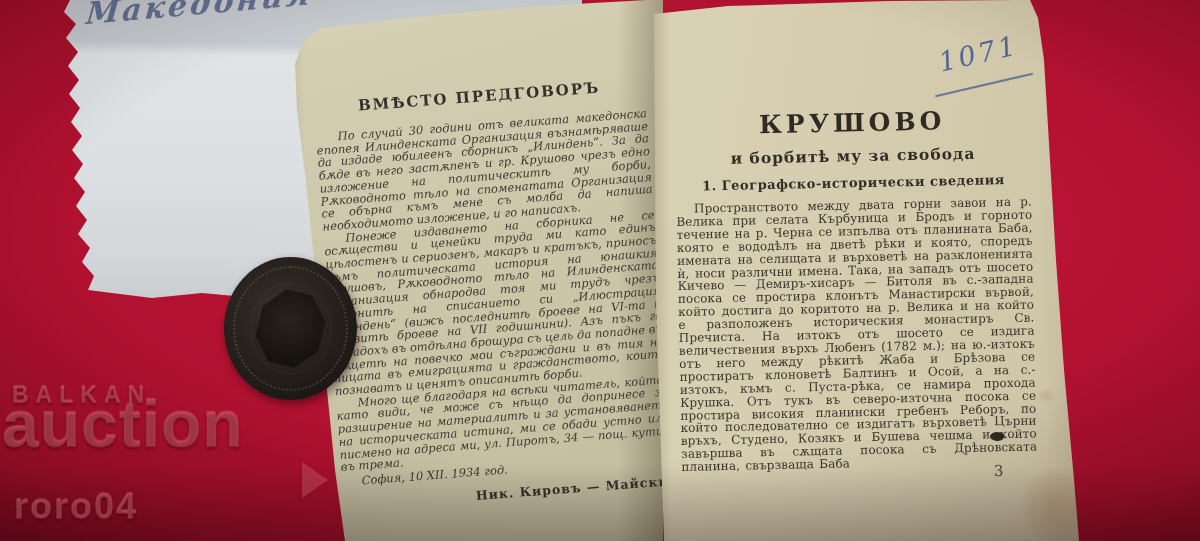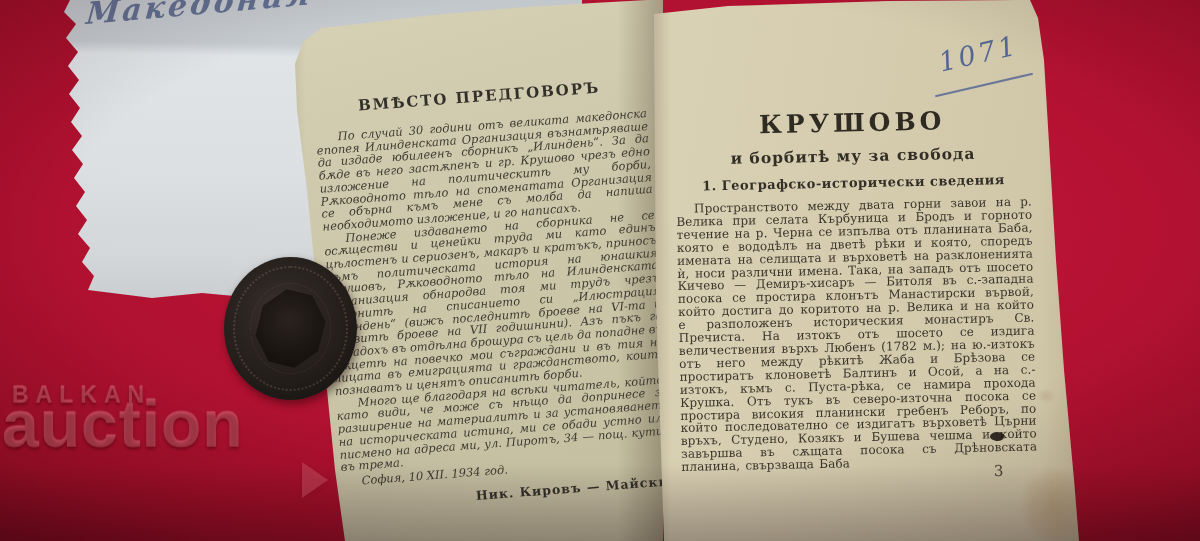--- a/index.html
+++ b/index.html
@@ -199,16 +199,17 @@
     <div class="seal-ring-outer" data-name="seal-outer-ring"></div>
     <div class="seal-ring-inner" data-name="seal-inner-ring"></div>
     <div class="seal-core" data-name="seal-octagon-core"></div>
   </div>
 
   <div class="vignette" data-name="photo-vignette"></div>
 
   <div class="watermark" data-name="watermark">
     <div class="wm-txt wm-balkan" data-name="watermark-balkan">BALKAN</div>
     <div class="wm-txt wm-auction" data-name="watermark-auction">auction</div>
+    <div class="wm-txt wm-roro" data-name="watermark-username">roro04</div>
     <div class="wm-arrow" data-name="play-arrow-icon"></div>
   </div>
 
 </div>
 
 </body></html>

